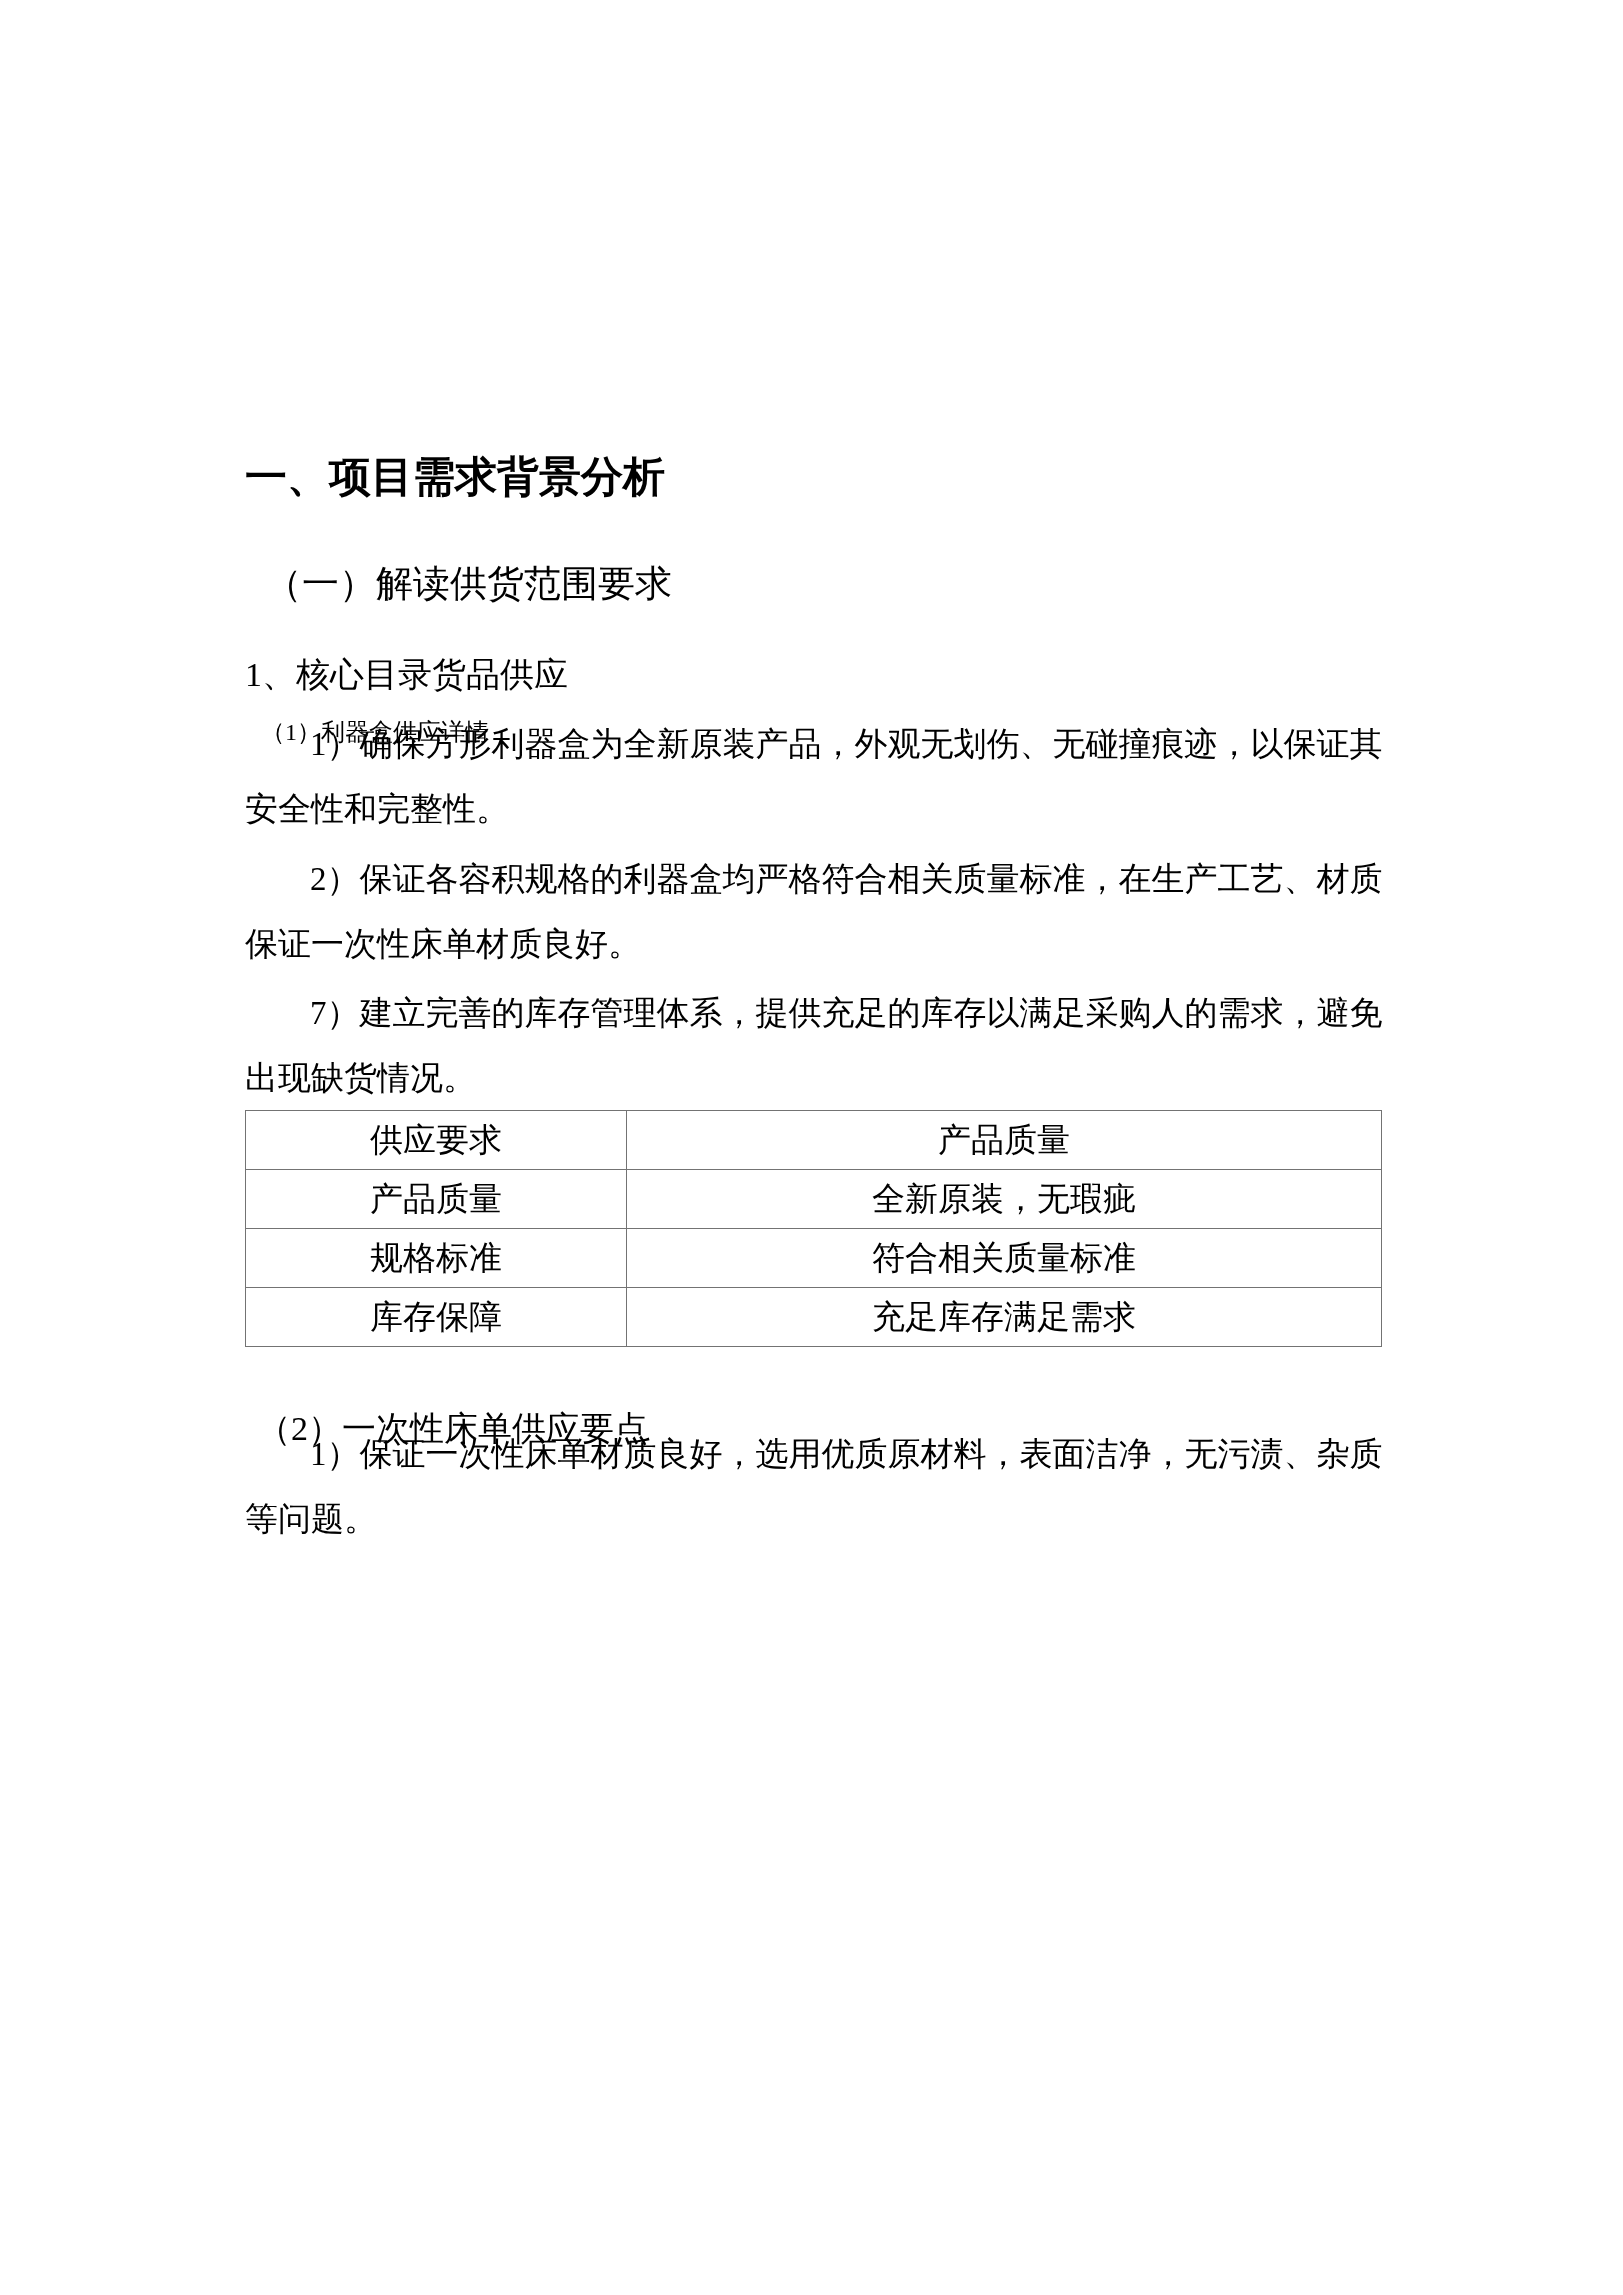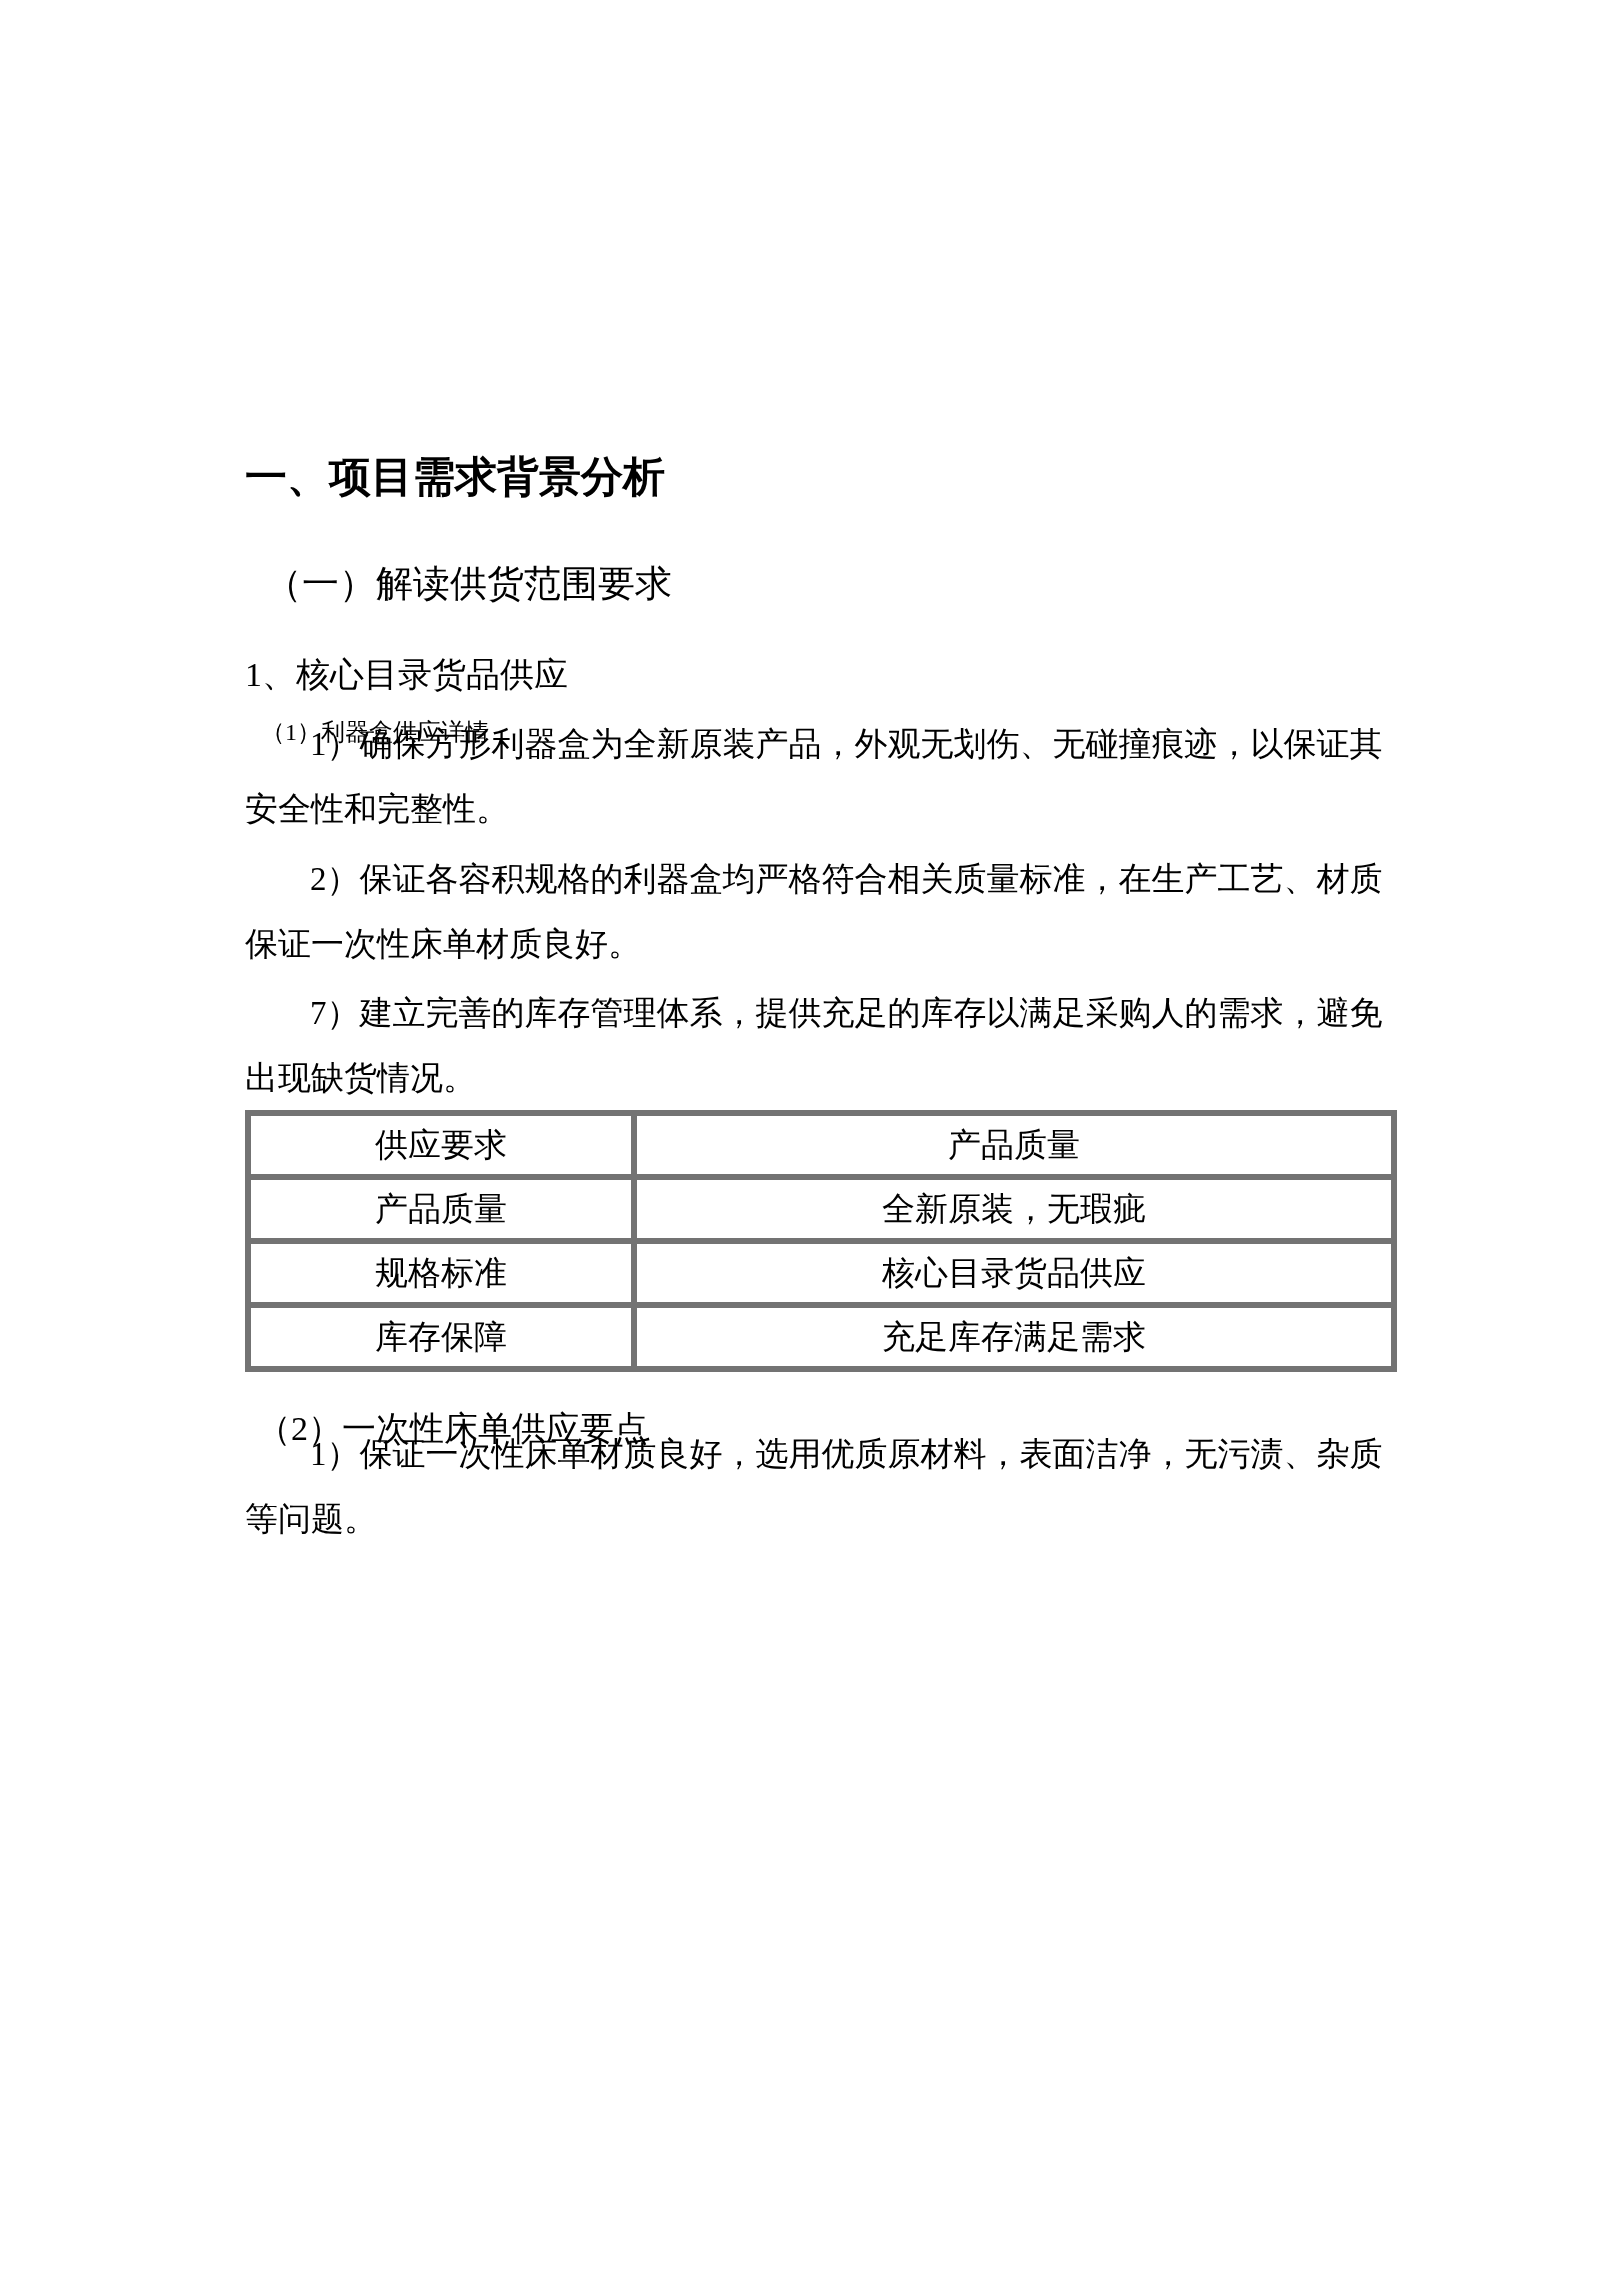--- a/index.html
+++ b/index.html
@@ -88,21 +88,21 @@
   .p3 { top: 981px; }
   .p4 { top: 1422px; }
 
   .doc-table {
     top: 1110px;
     border-collapse: collapse;
     table-layout: fixed;
     width: 1134px;
   }
   .doc-table td {
-    border: 6px solid #737373;
+    border: 1px solid #737373;
     height: 58px;
     text-align: center;
     vertical-align: middle;
     font-size: 33px;
     padding: 0;
   }
   .doc-table .col1 { width: 380px; }
   .doc-table .col2 { width: 754px; }
 </style>
 </head>
@@ -140,21 +140,21 @@
       <tr>
         <td class="col1">供应要求</td>
         <td class="col2">产品质量</td>
       </tr>
       <tr>
         <td class="col1">产品质量</td>
         <td class="col2">全新原装，无瑕疵</td>
       </tr>
       <tr>
         <td class="col1">规格标准</td>
-        <td class="col2">核心目录货品供应</td>
+        <td class="col2">符合相关质量标准</td>
       </tr>
       <tr>
         <td class="col1">库存保障</td>
         <td class="col2">充足库存满足需求</td>
       </tr>
     </tbody>
   </table>
 
   <h6 class="abs h-level4b">（2）一次性床单供应要点</h6>
 

